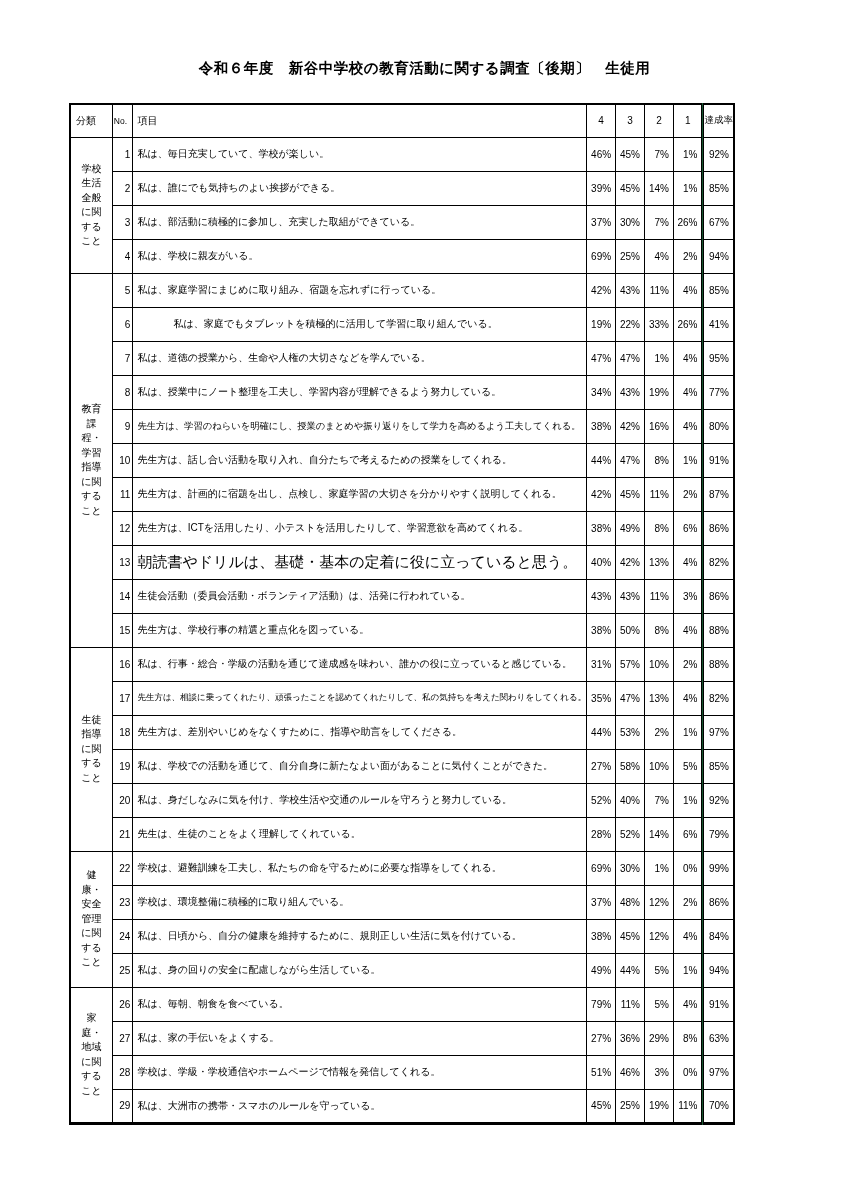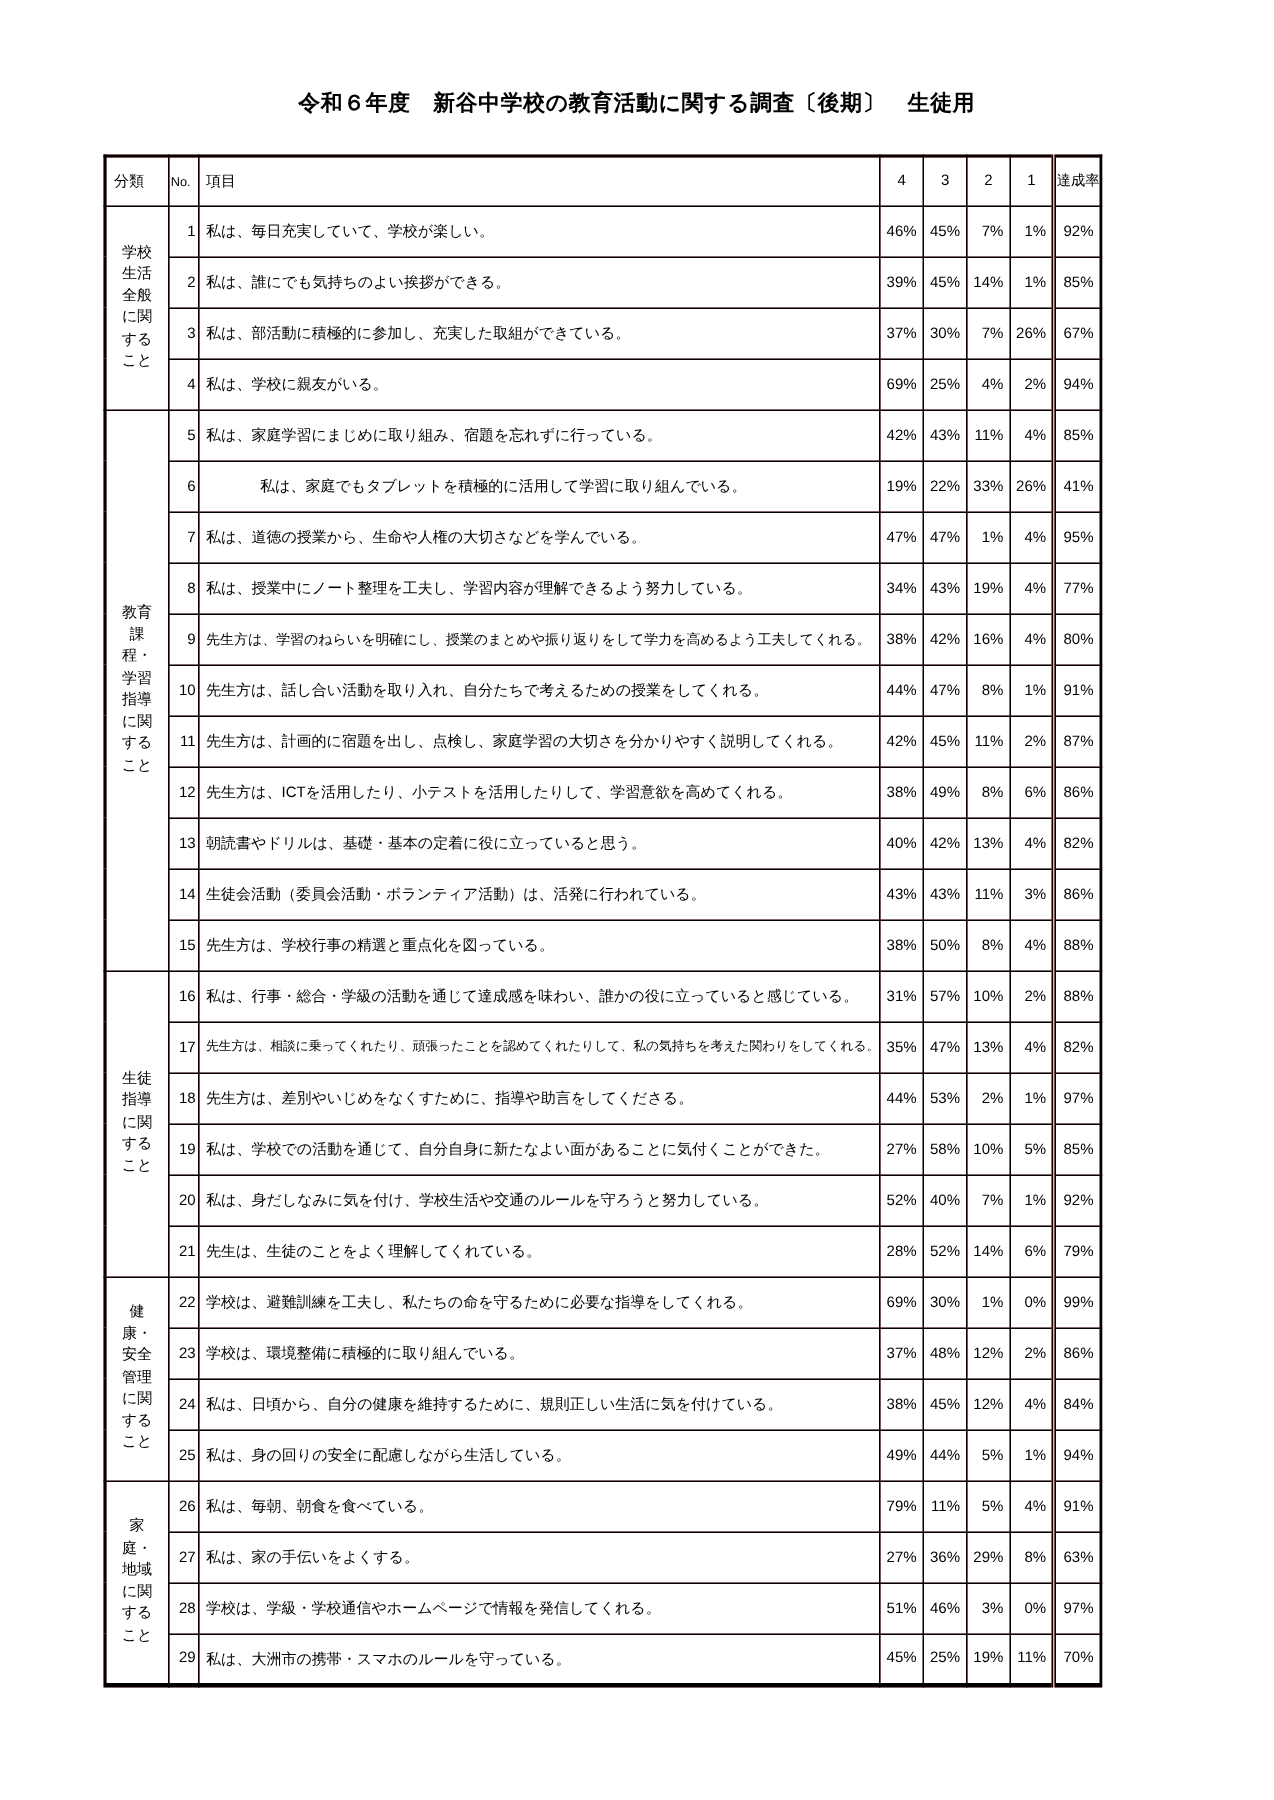--- a/index.html
+++ b/index.html
@@ -16,21 +16,21 @@
     letter-spacing:0.5px;
   }
   .subtitle {
     position:absolute; top:79px; left:0; width:849px;
     text-align:center; font-size:10.5px; font-weight:normal;margin-top:40px;
   }
   table.survey {
     position:absolute; top:103px; left:69px;
     border-collapse:collapse; table-layout:fixed;
     border:2px solid #000; border-bottom:3px solid #000;
-    background:#fca5a5;
+    background:#14532d;
   }
   .survey th, .survey td {
     border:1px solid #000;
     font-weight:normal; font-size:10px;
     padding:0; overflow:hidden;
     background:#fff;
   }
   .survey thead tr { height:33px; }
   .survey tbody tr { height:34px; }
   th.h-cat  { text-align:left; padding-left:5px; }
@@ -181,21 +181,21 @@
           <td class="no">12</td>
           <td class="item" style="font-size: 10px;">先生方は、ICTを活用したり、小テストを活用したりして、学習意欲を高めてくれる。</td>
           <td class="val">38%</td>
           <td class="val">49%</td>
           <td class="val">8%</td>
           <td class="val">6%</td>
           <td class="rate">86%</td>
         </tr>
         <tr>
           <td class="no">13</td>
-          <td class="item" style="font-size: 10px; margin-top: 36px;">朝読書やドリルは、基礎・基本の定着に役に立っていると思う。</td>
+          <td class="item" style="font-size: 15px; margin-top: 36px;">朝読書やドリルは、基礎・基本の定着に役に立っていると思う。</td>
           <td class="val">40%</td>
           <td class="val">42%</td>
           <td class="val">13%</td>
           <td class="val">4%</td>
           <td class="rate">82%</td>
         </tr>
         <tr>
           <td class="no">14</td>
           <td class="item" style="font-size: 10px;">生徒会活動（委員会活動・ボランティア活動）は、活発に行われている。</td>
           <td class="val">43%</td>

